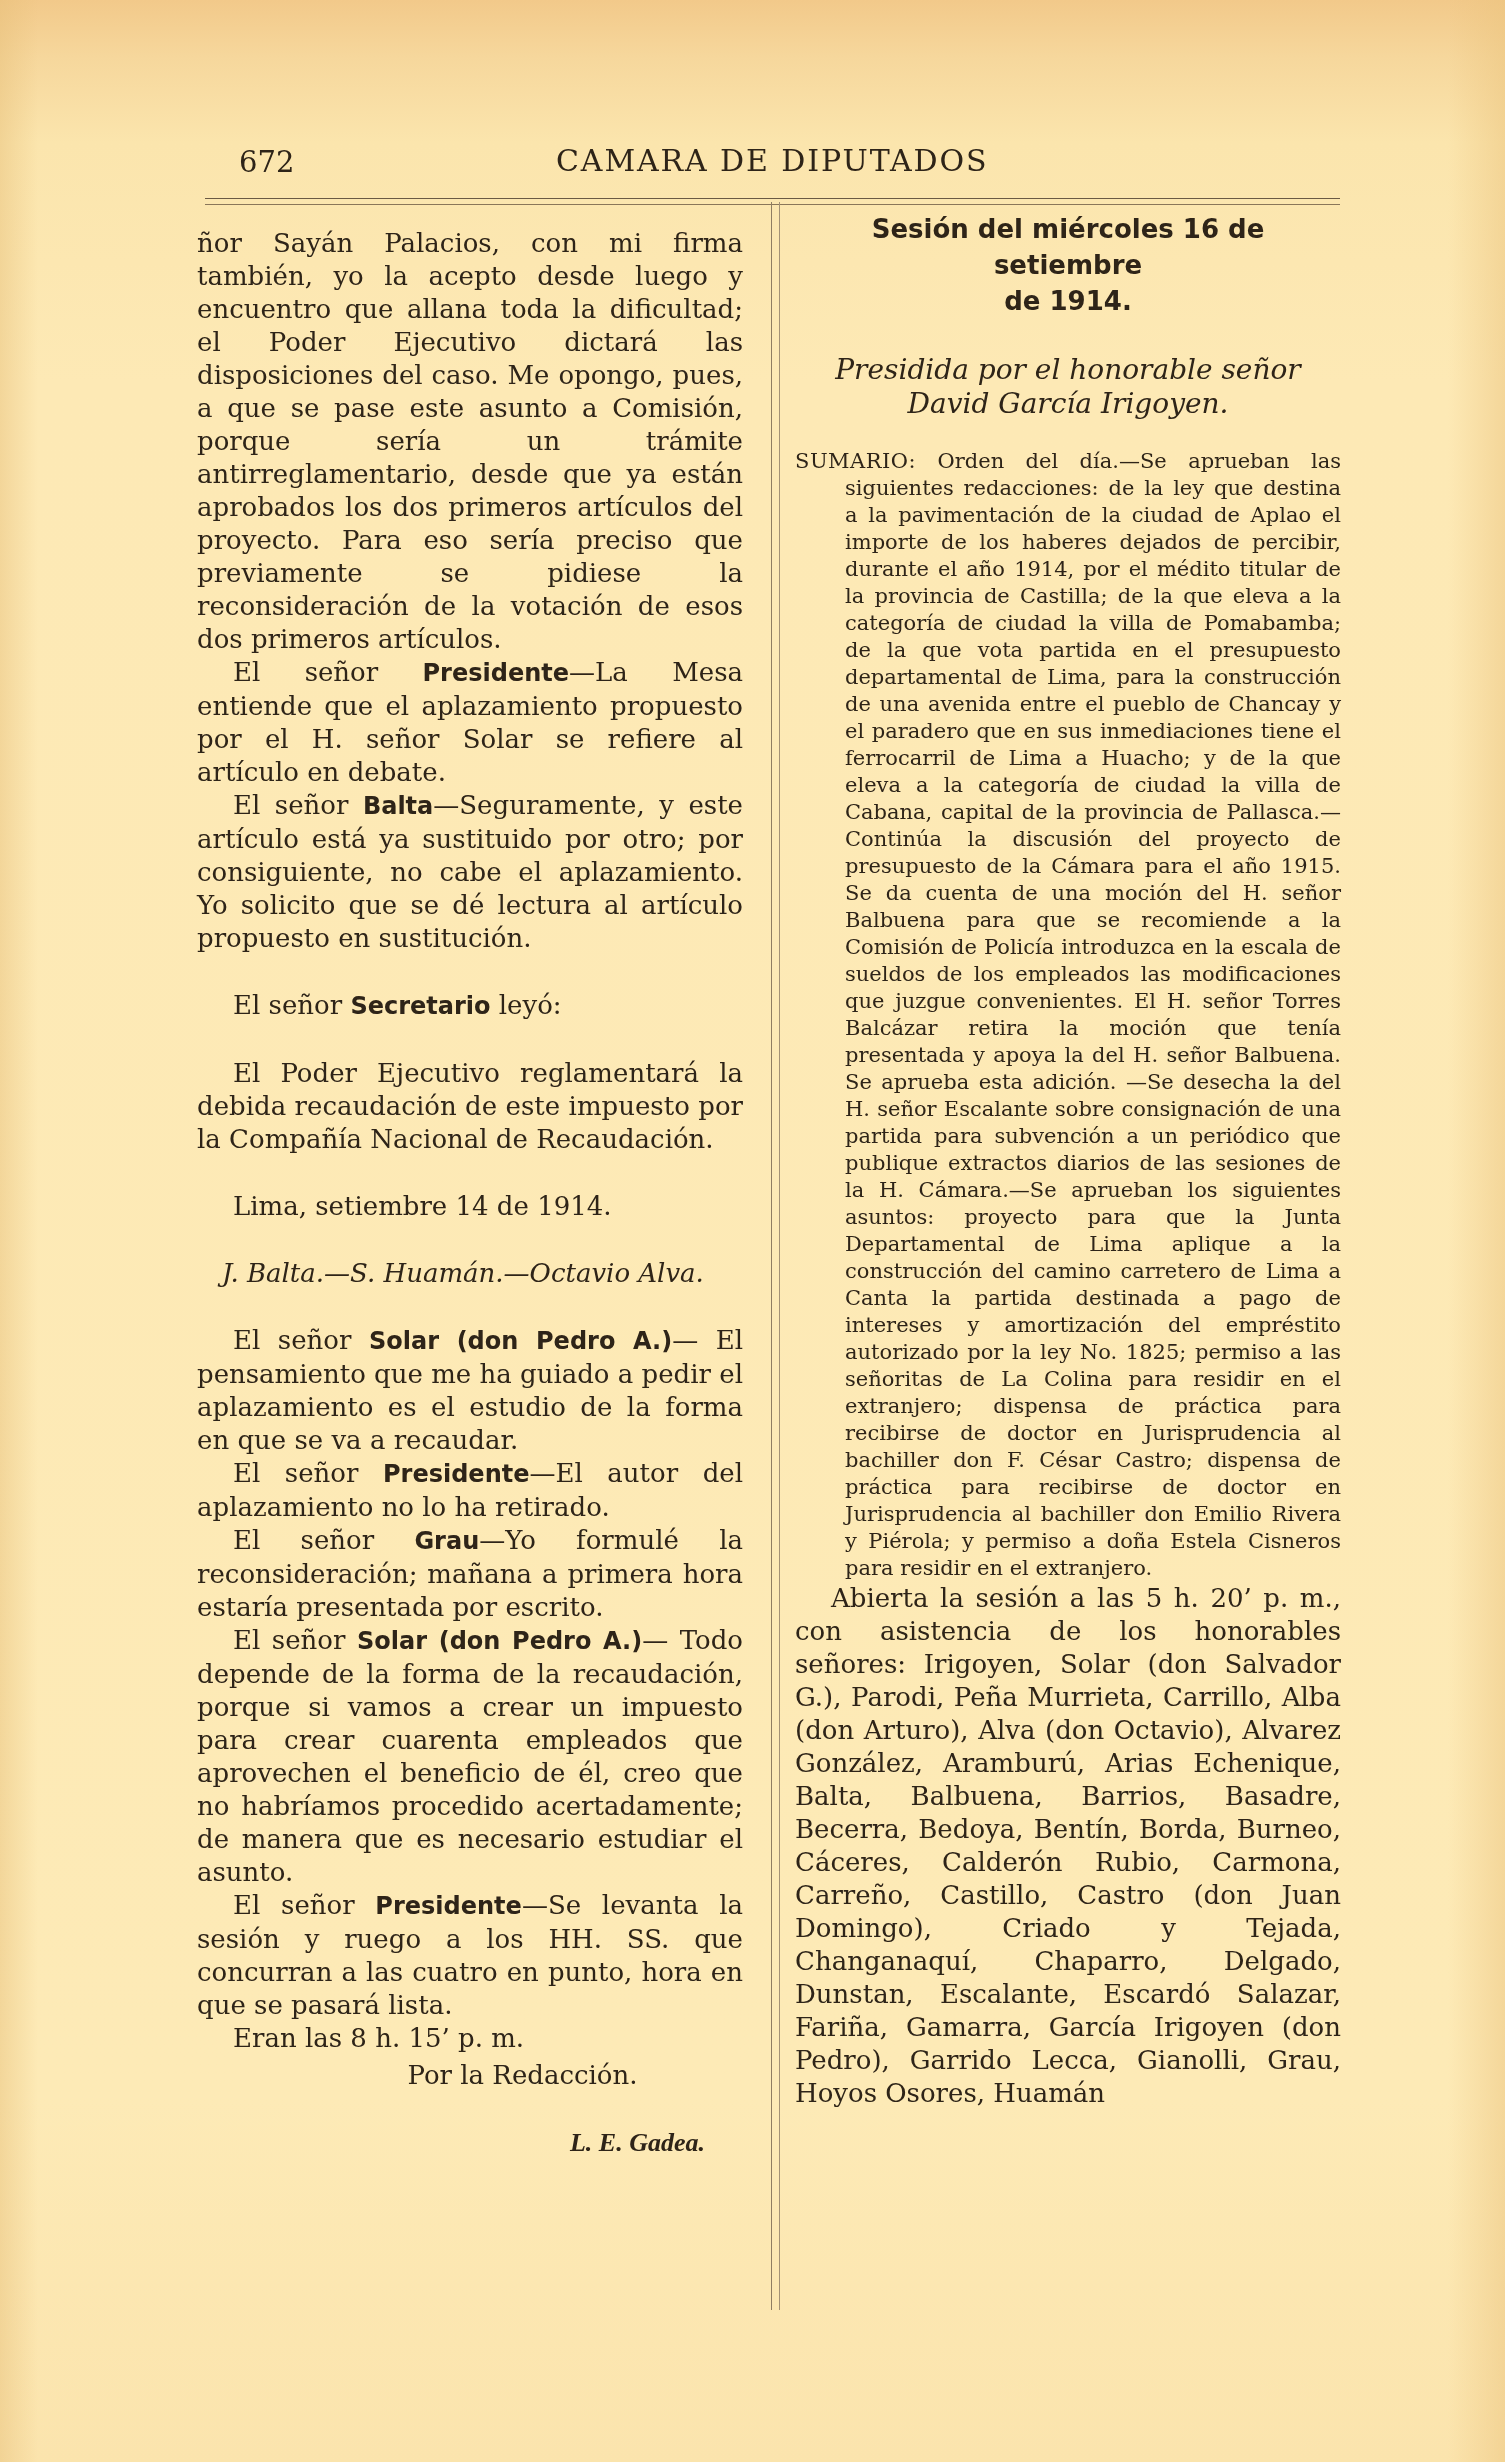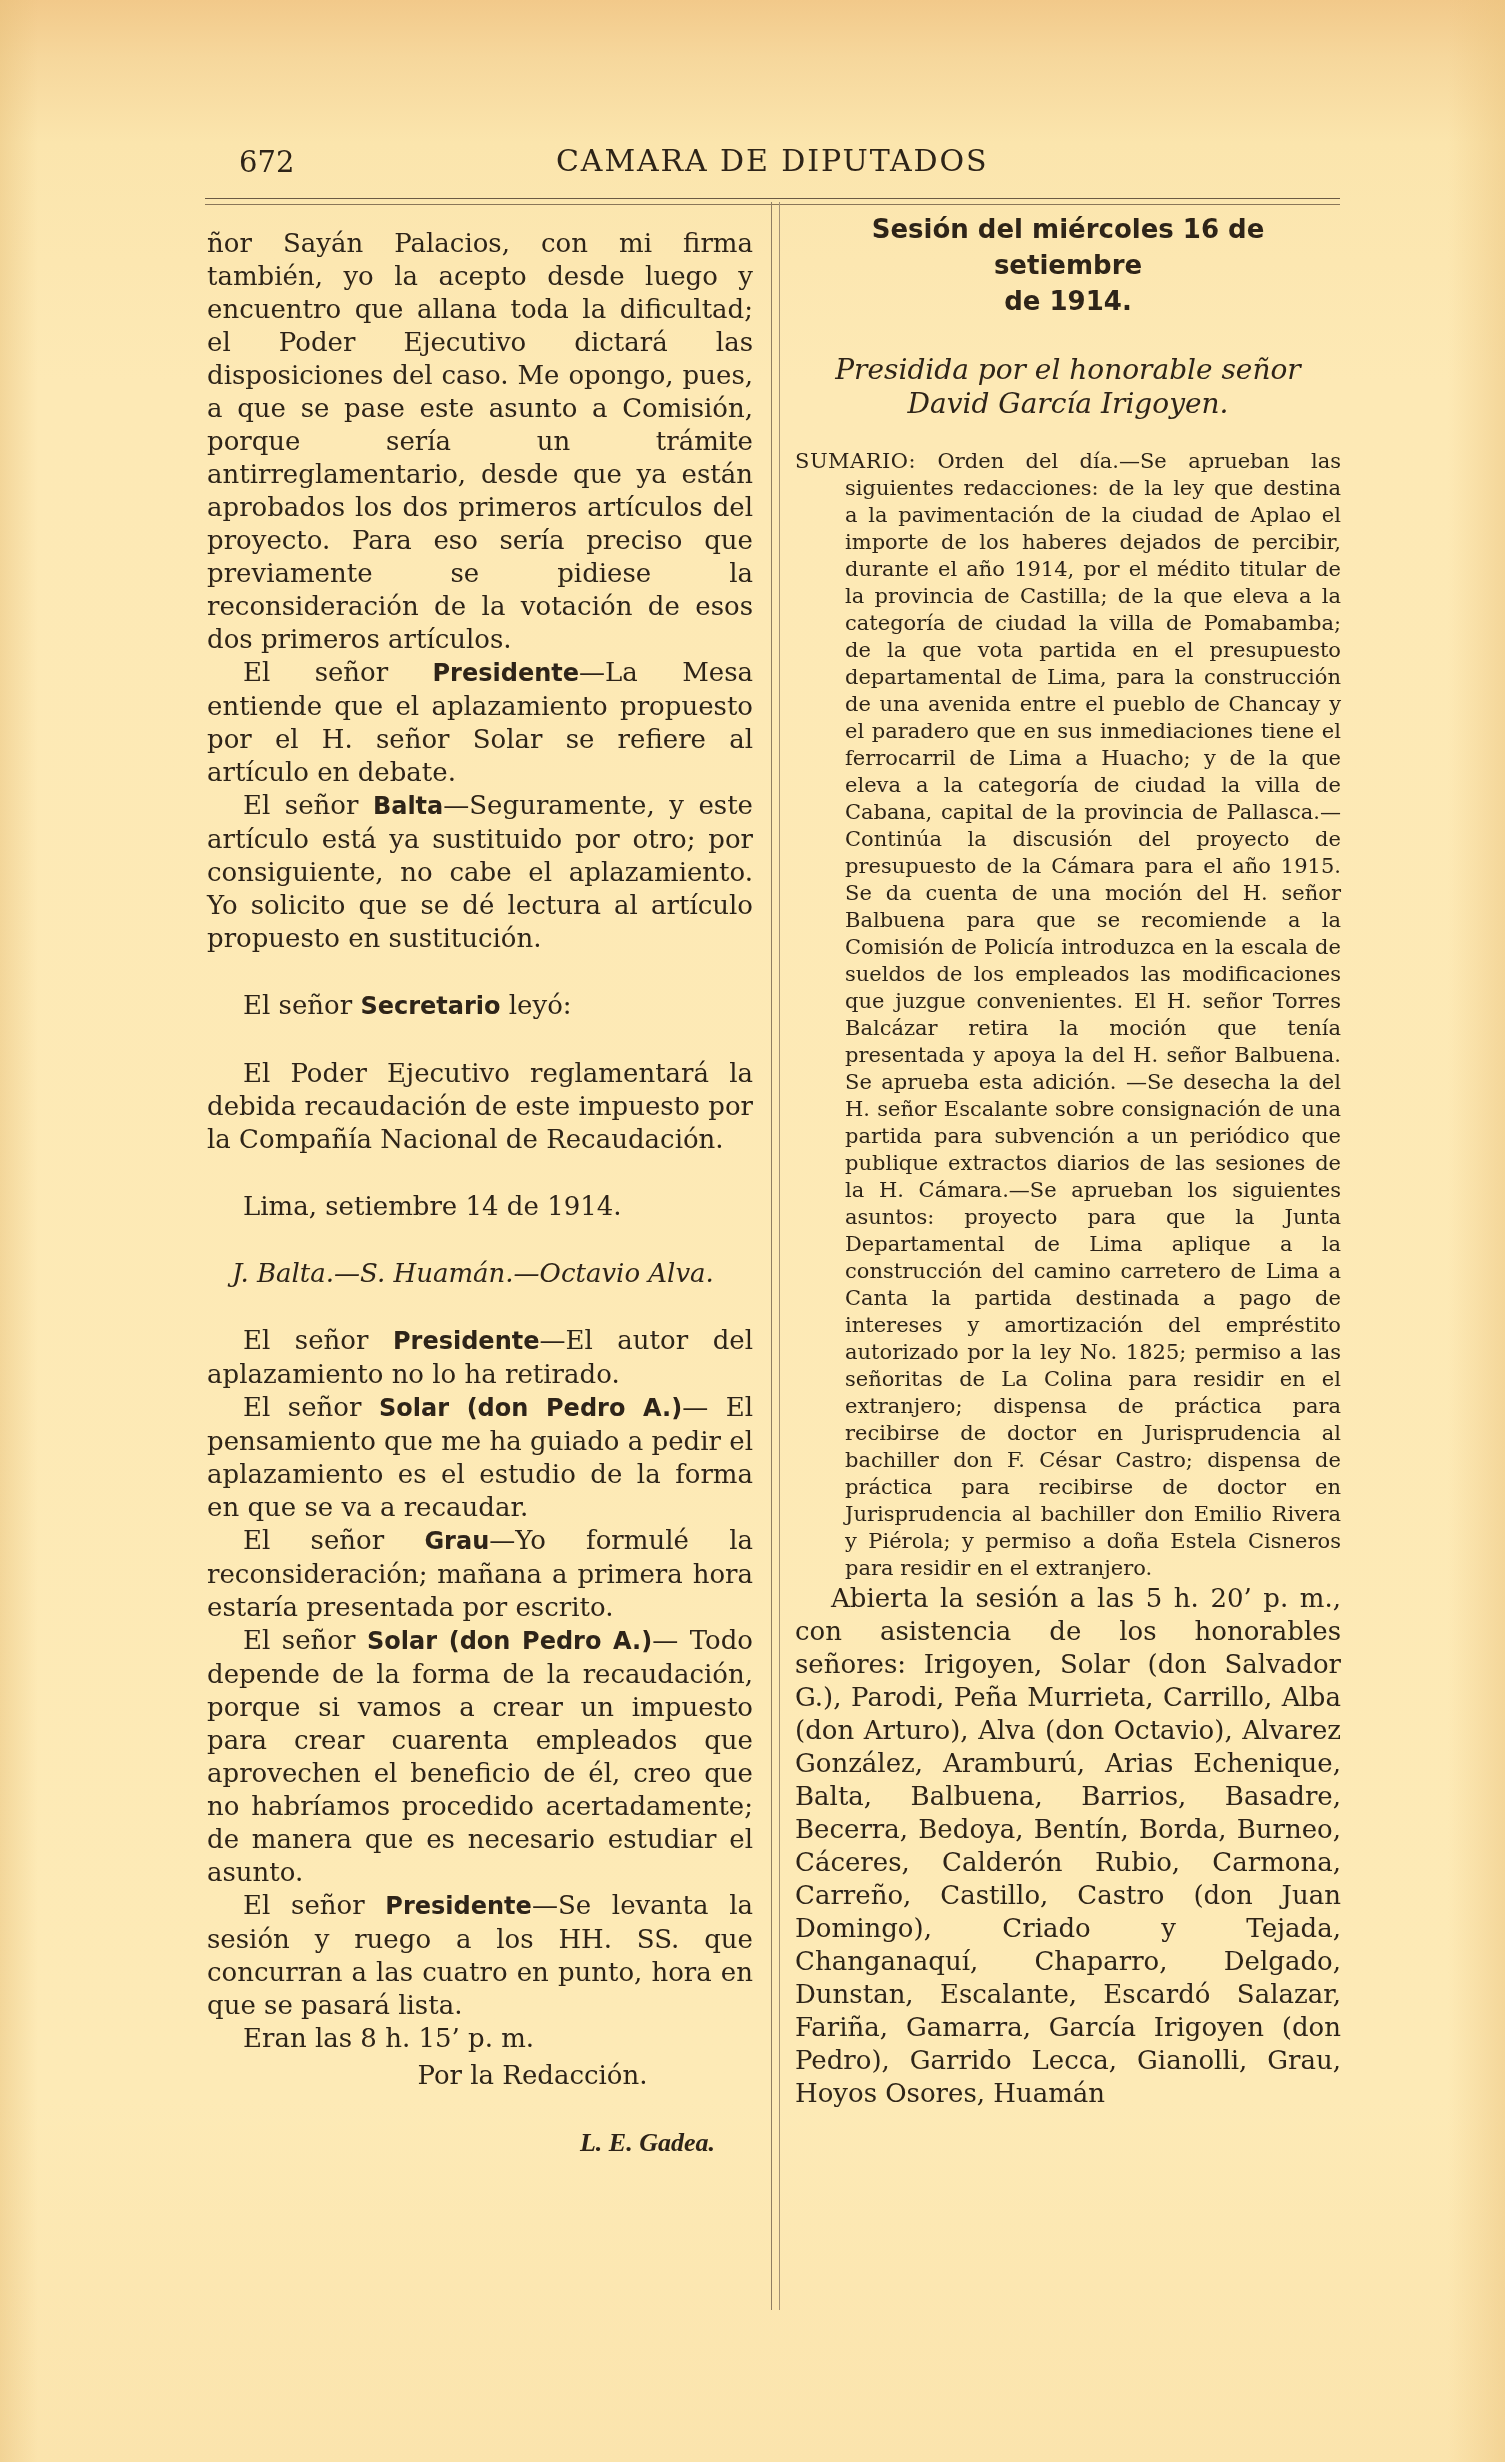--- a/index.html
+++ b/index.html
@@ -16,21 +16,21 @@
   .page-number { position:absolute; left:239px; top:145px; font-size:29px; letter-spacing:0px; }
   .running-head { position:absolute; left:556px; top:143px; font-size:30px; letter-spacing:1.9px; }
 
   .rule { position:absolute; left:205px; width:1135px; height:0; border-top:1.9px solid #6b5a44; }
   .rule.r1 { top:198px; }
   .rule.r2 { top:204px; border-top:1px solid #8a7659; }
 
   .col-divider { position:absolute; left:771px; top:202px; width:6.7px; height:2108px; border-left:1.9px solid #8f7d62; border-right:1px solid #a39175; }
 
   .col { position:absolute; font-size:26px; line-height:33px; text-align: justify; }
-  .col-left { left:207px; top:227px; width:546px; }
+  .col-left { left:197px; top:227px; width:546px; }
   .col-right { left:795px; top:209px; width:546px; }
 
   .col p { margin:0; }
   .indent { text-indent: 36px; }
   .speaker { font-family: "DejaVu Sans", "Liberation Sans", sans-serif; font-weight: bold; font-size: 24px; }
   .gap-m { height: 34px; }
   .signers { font-style: italic; text-indent: 25px; }
   .date-line { text-indent: 36px; }
   .closing-time { text-indent: 36px; }
   .redaccion { text-indent: 105px; text-align:center; }
@@ -70,23 +70,23 @@
   <div class="gap-m"></div>
   <p class="indent">El Poder Ejecutivo reglamentará la debida recaudación de este impuesto por la Compañía Nacional de Recaudación.</p>
 
   <div class="gap-m"></div>
   <p class="date-line">Lima, setiembre 14 de 1914.</p>
 
   <div class="gap-m"></div>
   <p class="signers">J. Balta.—S. Huamán.—Octavio Alva.</p>
 
   <div class="gap-m"></div>
+  <p class="indent"><span>El señor </span><span class="speaker">Solar (don Pedro A.)</span><span>— El pensamiento que me ha guiado a pedir el aplazamiento es el estudio de la forma en que se va a recaudar.</span></p>
+
   <p class="indent"><span>El señor </span><span class="speaker">Presidente</span><span>—El autor del aplazamiento no lo ha retirado.</span></p>
-
-  <p class="indent"><span>El señor </span><span class="speaker">Solar (don Pedro A.)</span><span>— El pensamiento que me ha guiado a pedir el aplazamiento es el estudio de la forma en que se va a recaudar.</span></p>
 
   <p class="indent"><span>El señor </span><span class="speaker">Grau</span><span>—Yo formulé la reconsideración; mañana a primera hora estaría presentada por escrito.</span></p>
 
   <p class="indent"><span>El señor </span><span class="speaker">Solar (don Pedro A.)</span><span>— Todo depende de la forma de la recaudación, porque si vamos a crear un impuesto para crear cuarenta empleados que aprovechen el beneficio de él, creo que no habríamos procedido acertadamente; de manera que es necesario estudiar el asunto.</span></p>
 
   <p class="indent"><span>El señor </span><span class="speaker">Presidente</span><span>—Se levanta la sesión y ruego a los HH. SS. que concurran a las cuatro en punto, hora en que se pasará lista.</span></p>
 
   <p class="closing-time">Eran las 8 h. 15’ p. m.</p>
   <div style="height:3.8px"></div>
   <p class="redaccion">Por la Redacción.</p>

